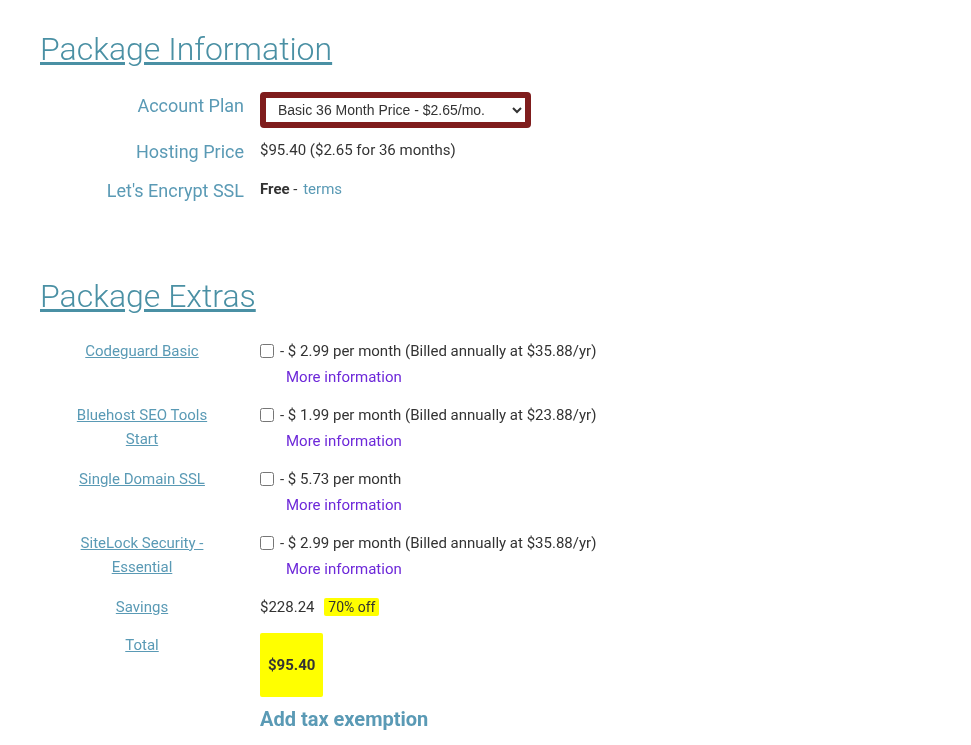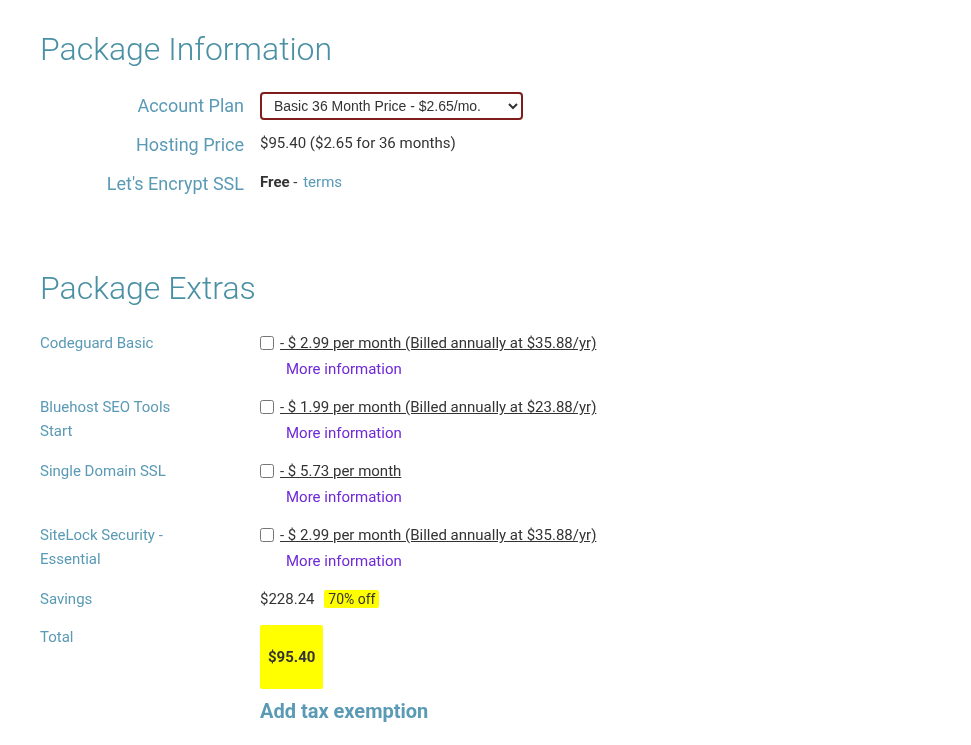--- a/index.html
+++ b/index.html
@@ -14,20 +14,21 @@
       color: #333333;
       padding: 30px 40px;
       font-size: 15px;
     }
 
     .section-title {
       font-size: 32px;
       font-weight: 300;
       color: #4a90a4;
       margin-bottom: 24px;
+      text-decoration: underline;
     }
 
     .info-table {
       width: 100%;
       max-width: 700px;
       margin-bottom: 40px;
     }
 
     .info-row {
       display: flex;
@@ -46,21 +47,21 @@
     }
 
     .info-value {
       flex: 1;
       color: #333333;
       font-size: 15px;
       line-height: 1.6;
     }
 
     .info-value select {
-      border: 2px solid #7f1d1d;
+      border: 6px solid #7f1d1d;
       border-radius: 4px;
       padding: 3px 24px 3px 8px;
       font-size: 14px;
       color: #333;
       background: #fff;
       cursor: pointer;
       appearance: auto;
       min-width: 240px;
     }
 
@@ -81,39 +82,39 @@
 
     .extras-row {
       display: flex;
       align-items: flex-start;
       margin-bottom: 14px;
     }
 
     .extras-label {
       width: 220px;
       min-width: 220px;
-      text-align: left;
+      text-align: center;
       padding-right: 16px;
       color: #5a9ab5;
       font-size: 15px;
       line-height: 1.6;
+      text-decoration: underline;
     }
 
     .extras-value {
       flex: 1;
       color: #333333;
       font-size: 15px;
       line-height: 1.6;
     }
 
     .extras-value .extra-line {
       display: flex;
       align-items: center;
       gap: 6px;
-      text-decoration: underline;
     }
 
     .extras-value .extra-checkbox {
       margin: 0;
       width: 14px;
       height: 14px;
       cursor: pointer;
       flex-shrink: 0;
     }
 

